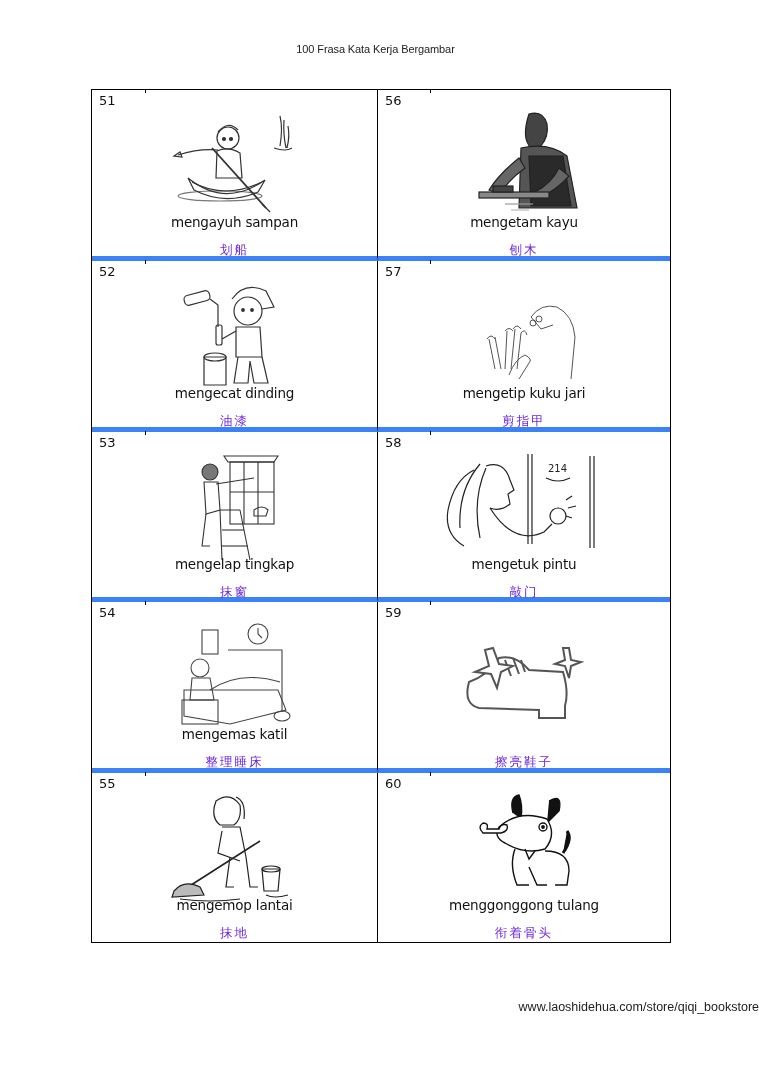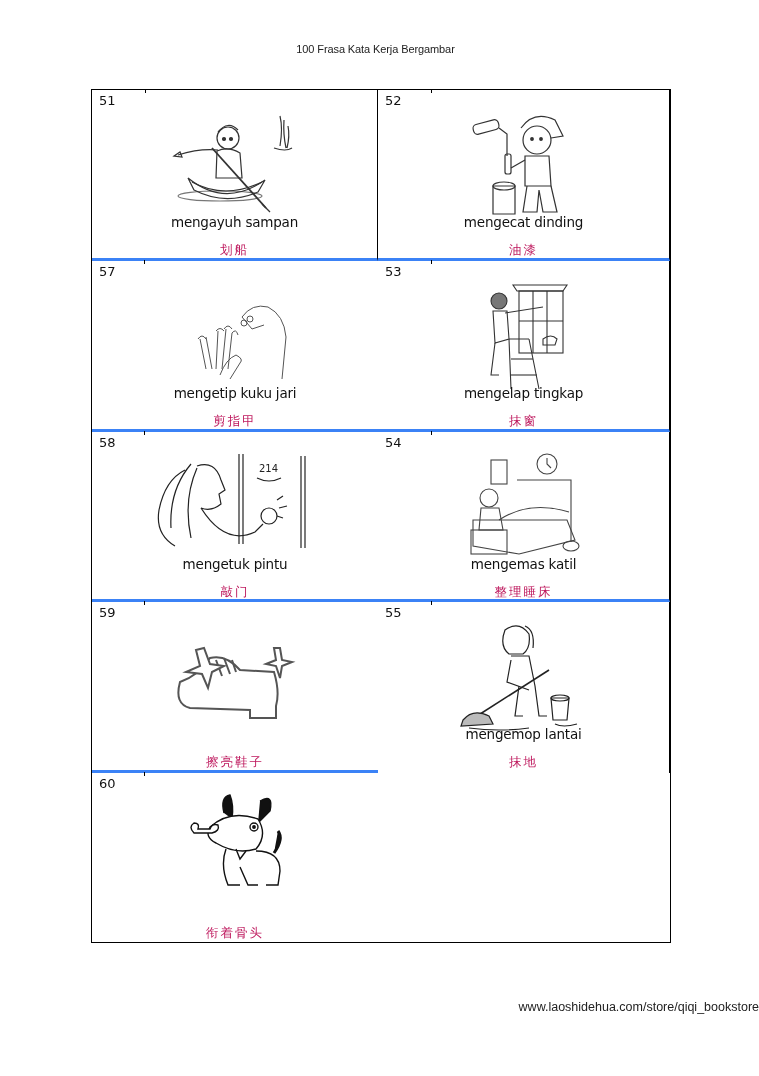--- a/index.html
+++ b/index.html
@@ -5,33 +5,33 @@
     html, body { margin: 0; padding: 0; background: #ffffff; }
     body { width: 759px; height: 1076px; position: relative; overflow: hidden;
            font-family: "DejaVu Sans", sans-serif; color: #111; }
     .page-header { position: absolute; left: 0; width: 751px; top: 43px; text-align: center;
                    font-family: "Liberation Sans", sans-serif; font-size: 11px; color: #222; letter-spacing: -0.1px; }
     .page-footer { position: absolute; left: 0; width: 759px; top: 1000px; text-align: right;
                    font-family: "Liberation Sans", sans-serif; font-size: 12.5px; color: #222; }
     .grid { position: absolute; left: 91px; top: 89px; width: 580px; height: 854px;
             border: 1px solid #000; box-sizing: border-box; display: grid;
             grid-template-columns: 286px 292px; grid-template-rows: 171px 171px 170px 171px 169px; }
-    .cell { position: relative; box-sizing: border-box; border-right: 1px solid #000; border-bottom: 3px solid #3b82f6; }
+    .cell { position: relative; box-sizing: border-box; border-right: 1px solid #000; border-bottom: 5px solid #3b82f6; }
     .cell.col-right { border-right: none; }
     .cell.row-last { border-bottom: none; }
     .cell .num { position: absolute; left: 7px; top: 3px; font-family: "DejaVu Sans", sans-serif; font-size: 13px; color: #111; }
     .cell .tick { position: absolute; top: -1px; width: 1px; height: 4px; background: #000; }
     .cell.col-left .tick { left: 53px; }
     .cell.col-right .tick { left: 52px; }
     .cell .illus { position: absolute; left: 50%; top: 18px; transform: translateX(-50%); width: 130px; height: 112px; }
     .cell .illus svg { width: 100%; height: 100%; display: block; }
     .cell .ms { position: absolute; left: 0; right: 0; top: 124px; text-align: center;
                 font-family: "DejaVu Sans", sans-serif; font-size: 13.5px; color: #111; letter-spacing: -0.2px; }
     .cell .zh { position: absolute; left: 0; right: 0; top: 152px; text-align: center;
-                font-family: "DejaVu Serif", serif; font-size: 12.5px; color: #be185d; letter-spacing: 2px; }
+                font-family: "DejaVu Serif", serif; font-size: 12.5px; color: #6d28d9; letter-spacing: 2px; }
   </style>
 </head>
 <body>
 
 <div class="page-header">100 Frasa Kata Kerja Bergambar</div>
 
 <div class="grid">
 
   <div class="cell col-left">
     <div class="tick"></div>
@@ -50,20 +50,39 @@
         <path d="M92 96 L100 104"></path>
         <path d="M8 47 Q30 40 48 42"></path>
         <path d="M4 48 l6 -4 l2 5 z"></path>
         <path d="M110 8 q3 12 0 30 M114 12 q-1 14 2 28 M118 18 q2 10 -1 22 M104 40 q12 4 18 0"></path>
       </svg>
     </div>
     <div class="ms">mengayuh sampan</div>
     <div class="zh">划船</div>
   </div>
 
+  <div class="cell col-right">
+    <div class="tick"></div>
+    <span class="num">56</span>
+    <div class="illus">
+      <svg viewBox="0 0 130 112" stroke="#222" stroke-width="1.2">
+        <path d="M70 6 q14 -4 18 10 q2 12 -6 22 l-10 2 q-10 -10 -2 -34 z" fill="#444"></path>
+        <path d="M62 40 Q90 34 108 48 L118 100 L60 100 Z" fill="#555"></path>
+        <path d="M70 48 L104 48 L112 98 L72 98 Z" fill="#2a2a2a"></path>
+        <path d="M60 50 Q40 66 30 82 L40 86 Q52 70 66 60 Z" fill="#666"></path>
+        <path d="M100 60 Q92 76 76 84 L80 90 Q98 82 110 68 Z" fill="#666"></path>
+        <rect x="20" y="84" width="70" height="6" fill="#888"></rect>
+        <rect x="34" y="78" width="20" height="6" fill="#444"></rect>
+        <line x1="46" y1="96" x2="74" y2="96" stroke="#999"></line>
+        <line x1="52" y1="102" x2="70" y2="102" stroke="#bbb"></line>
+      </svg>
+    </div>
+    <div class="ms">mengetam kayu</div>
+    <div class="zh">刨木</div>
+  </div>
 
   <div class="cell col-left">
     <div class="tick"></div>
     <span class="num">52</span>
     <div class="illus">
       <svg viewBox="0 0 130 112" fill="none" stroke="#333" stroke-width="1.2">
         <rect x="14" y="14" width="26" height="10" rx="4" transform="rotate(-15 27 19)"></rect>
         <path d="M40 20 L48 26 L48 48"></path>
         <rect x="46" y="46" width="6" height="20" rx="2"></rect>
         <path d="M62 20 Q75 2 96 12 L104 28 L92 30"></path>
@@ -209,18 +228,19 @@
         <path d="M90 10 Q104 2 100 20 L88 32" fill="#111"></path>
         <path d="M40 36 Q60 18 88 28 Q98 44 86 58 Q66 64 46 52 Q34 46 40 36 Z" fill="#fff"></path>
         <circle cx="84" cy="36" r="4"></circle>
           <circle cx="84" cy="36" r="1.2" fill="#111"></circle>
         <path d="M24 42 q-6 -6 0 -10 q6 0 4 6 l12 0 q2 -6 8 -4 q2 6 -6 8 z" fill="#fff"></path>
         <path d="M56 58 Q50 74 58 94 L70 94 M86 60 Q110 60 110 80 L108 94 L96 94 M70 76 L78 94 L88 94"></path>
         <path d="M104 62 Q114 48 108 40" fill="#111" stroke-width="3"></path>
         <path d="M66 58 l4 10 l6 -8"></path>
       </svg>
     </div>
+    <div class="ms">menggonggong tulang</div>
     <div class="zh">衔着骨头</div>
   </div>
 
 </div>
 
 <div class="page-footer">www.laoshidehua.com/store/qiqi_bookstore</div>
 
 </body></html>

